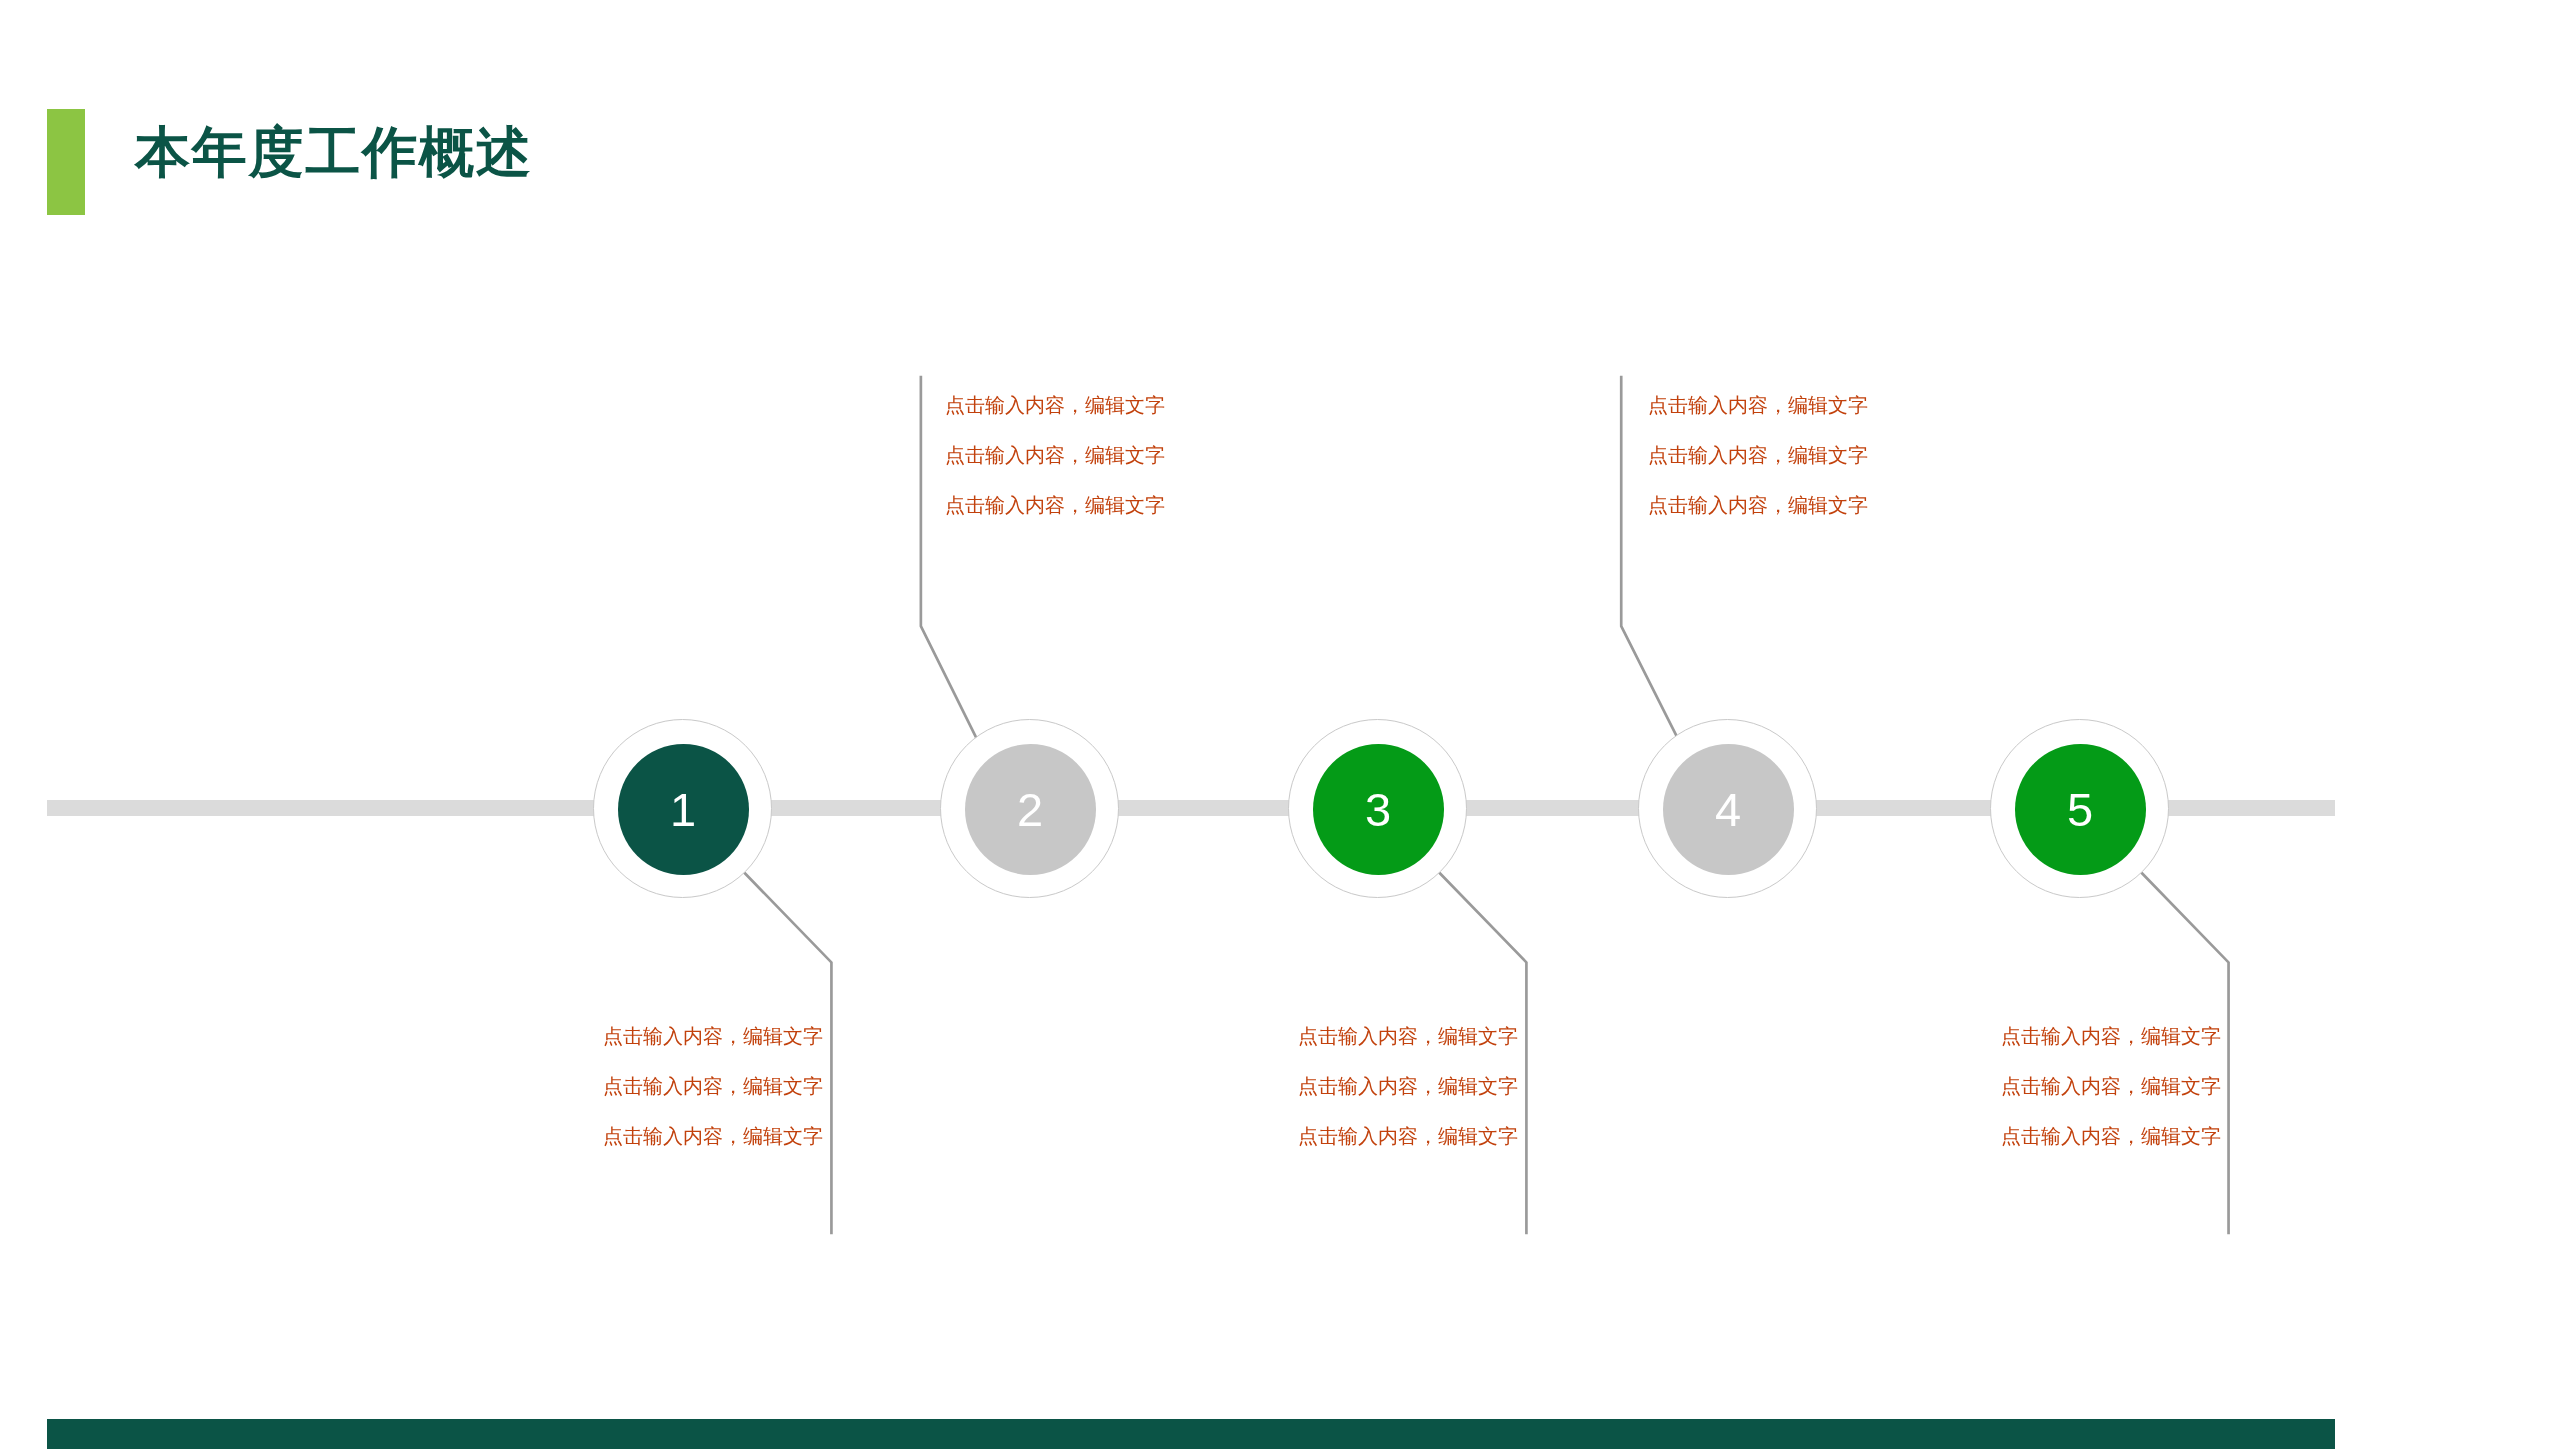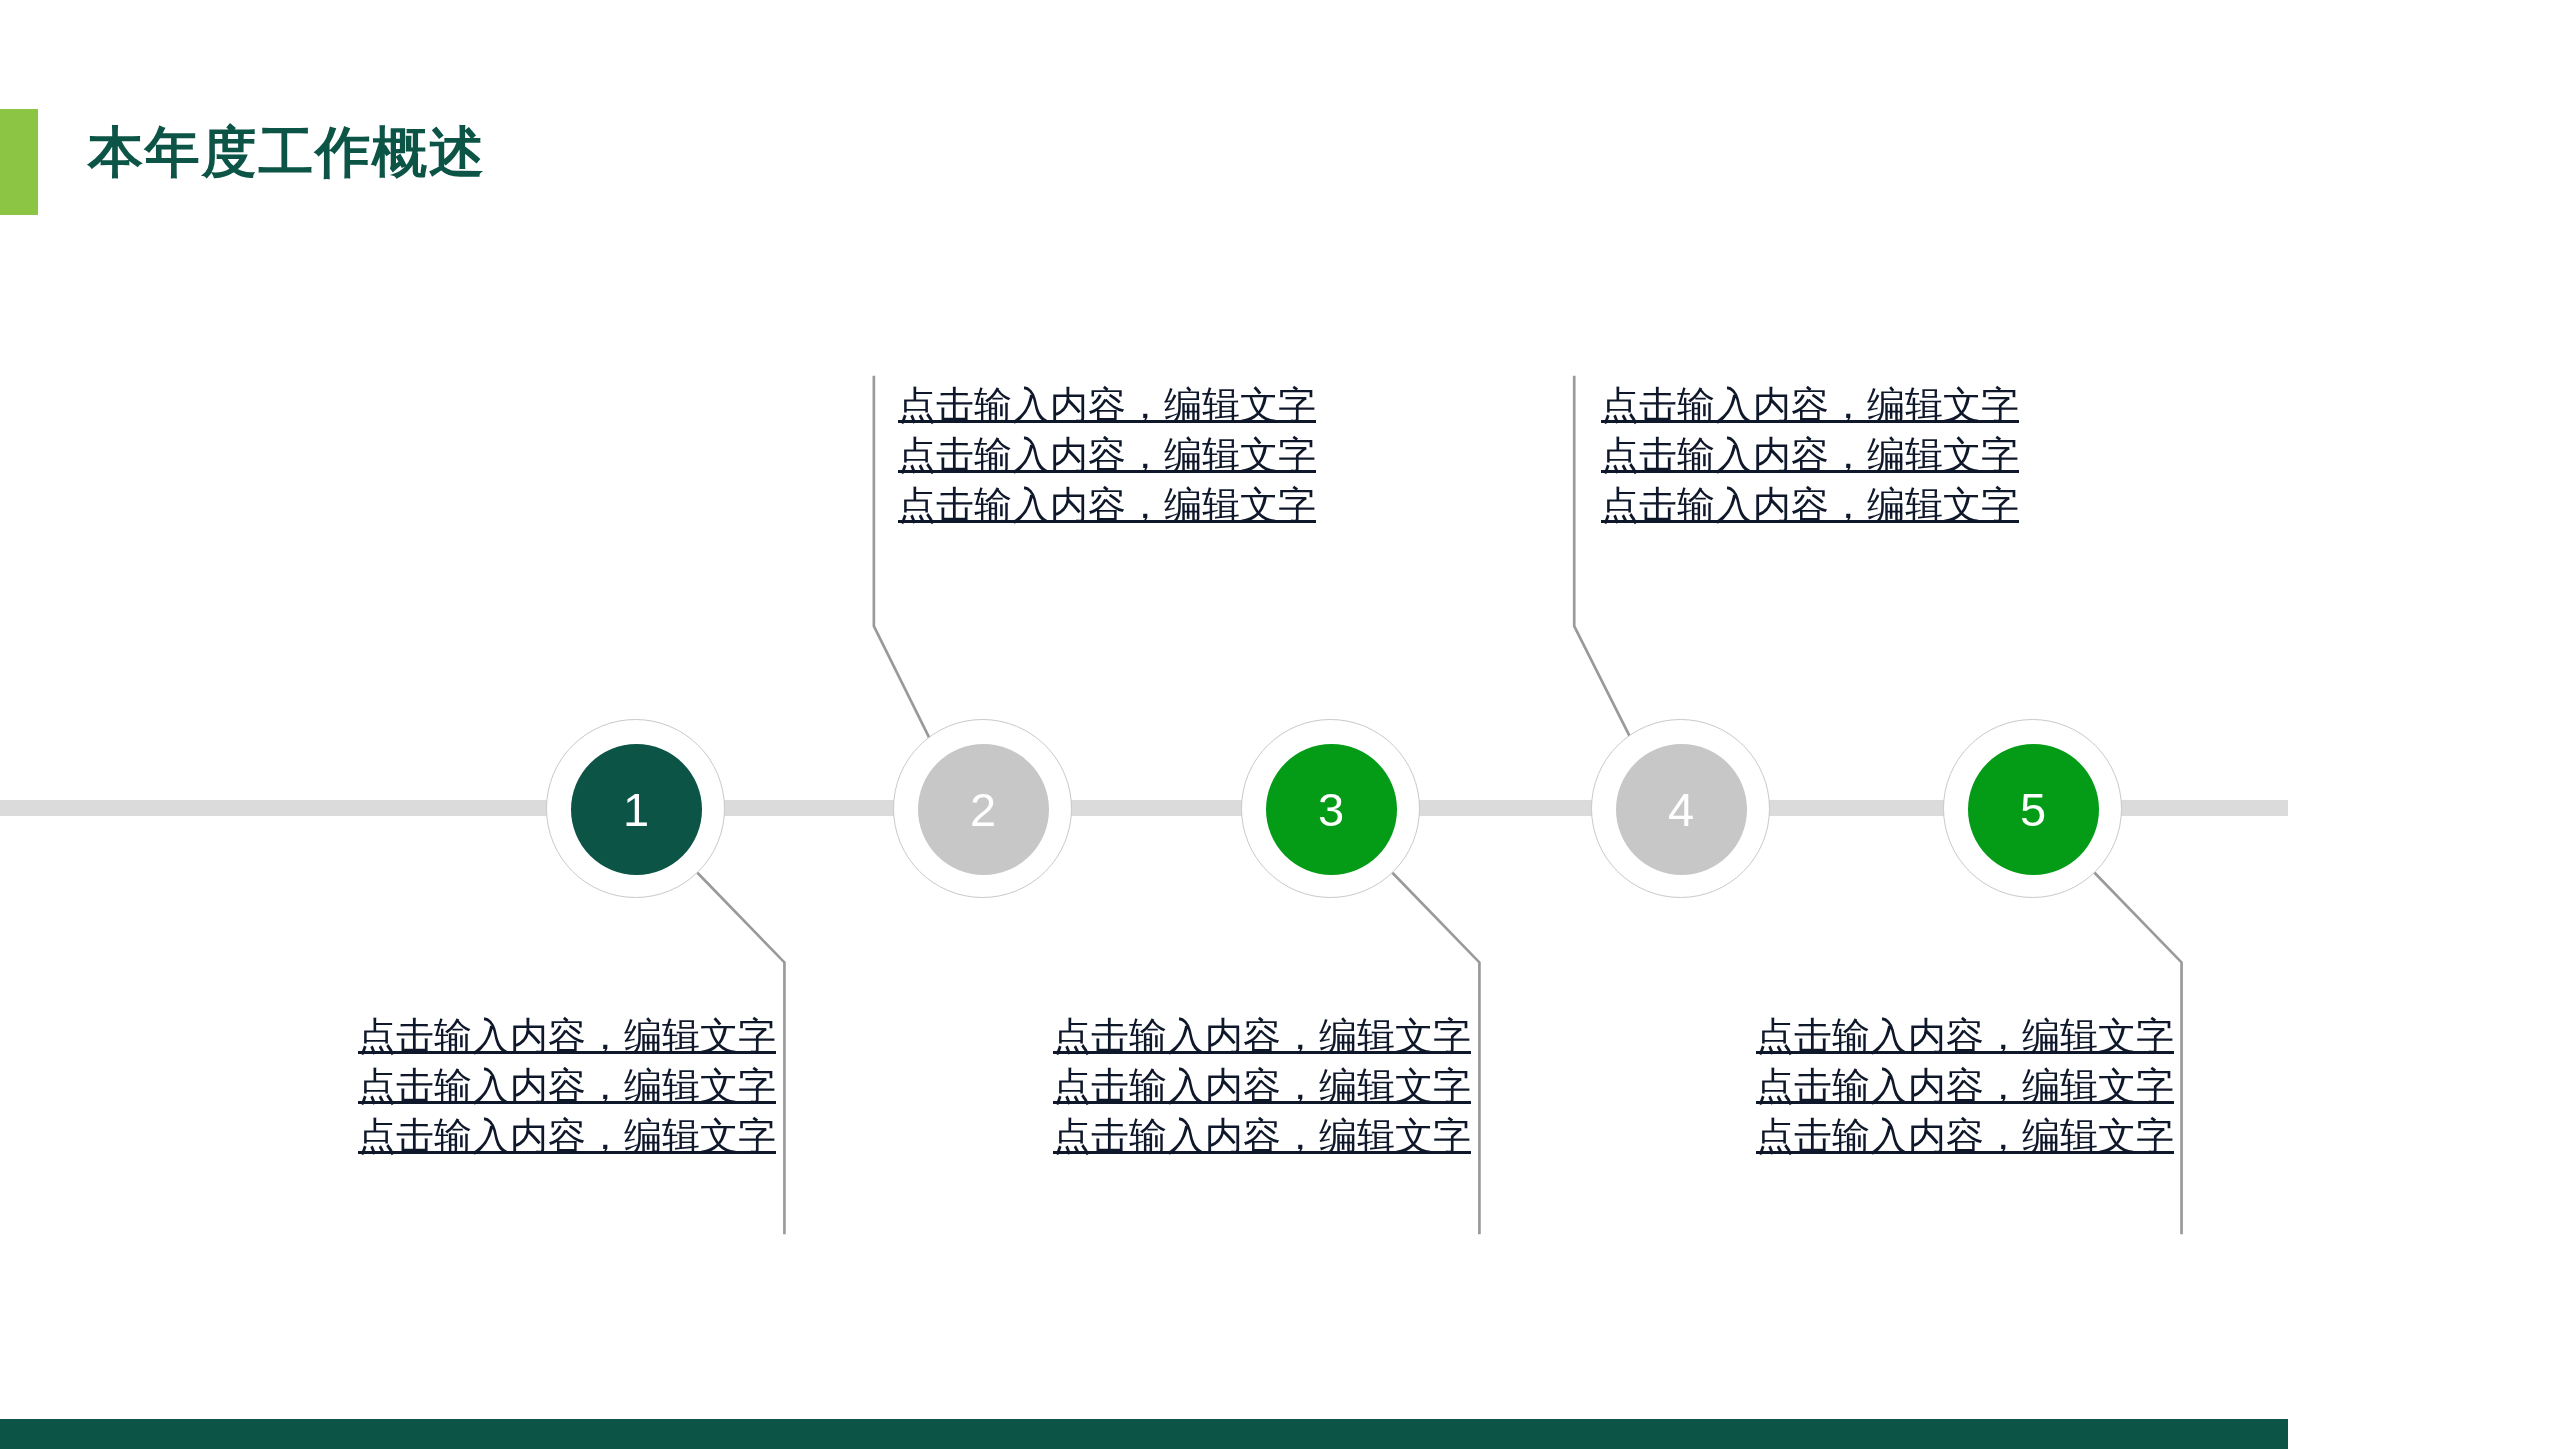--- a/index.html
+++ b/index.html
@@ -9,20 +9,21 @@
   }
   body {
     font-family: "Liberation Sans", "DejaVu Sans", sans-serif;
   }
   #slide {
     position: relative;
     width: 2288px;
     height: 1449px;
     background: #ffffff;
     overflow: hidden;
+    margin-left: 47px;
   }
 
   
   #title-accent-bar {
     position: absolute;
     left: 0;
     top: 109px;
     width: 38px;
     height: 106px;
     background: #8CC543;
@@ -99,25 +100,24 @@
     color: #ffffff;
     font-size: 47px;
     font-weight: normal;
     line-height: 1;
     font-family: "Liberation Sans", "DejaVu Sans", sans-serif;
   }
 
   
   .text-block {
     position: absolute;
-    color: #0f172a;
-    font-size: 38px;
+    color: #c2410c;
+    font-size: 20px;
     line-height: 50px;
     white-space: nowrap;
-    text-decoration: underline;
   }
   .text-block.top {
     text-align: left;
   }
   .text-block.bottom {
     text-align: right;
   }
   .text-line {
     display: block;
   }

